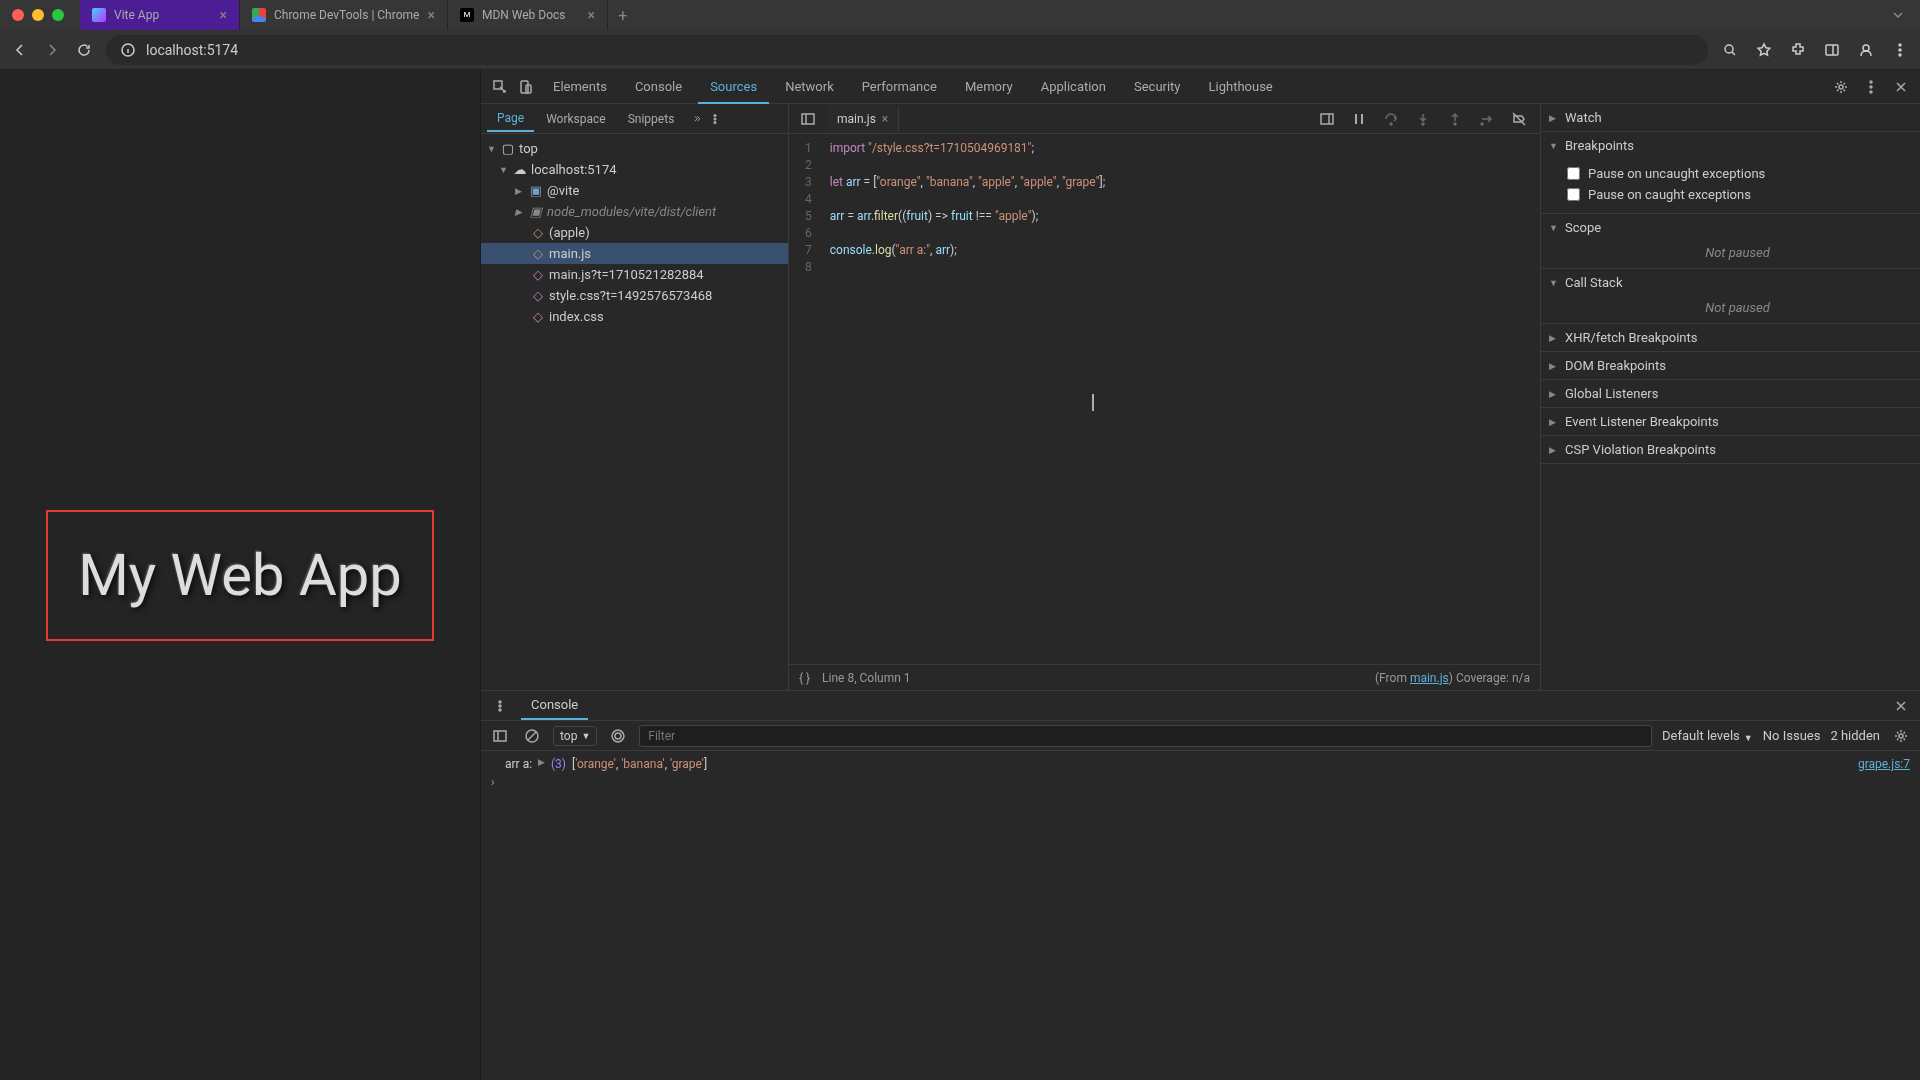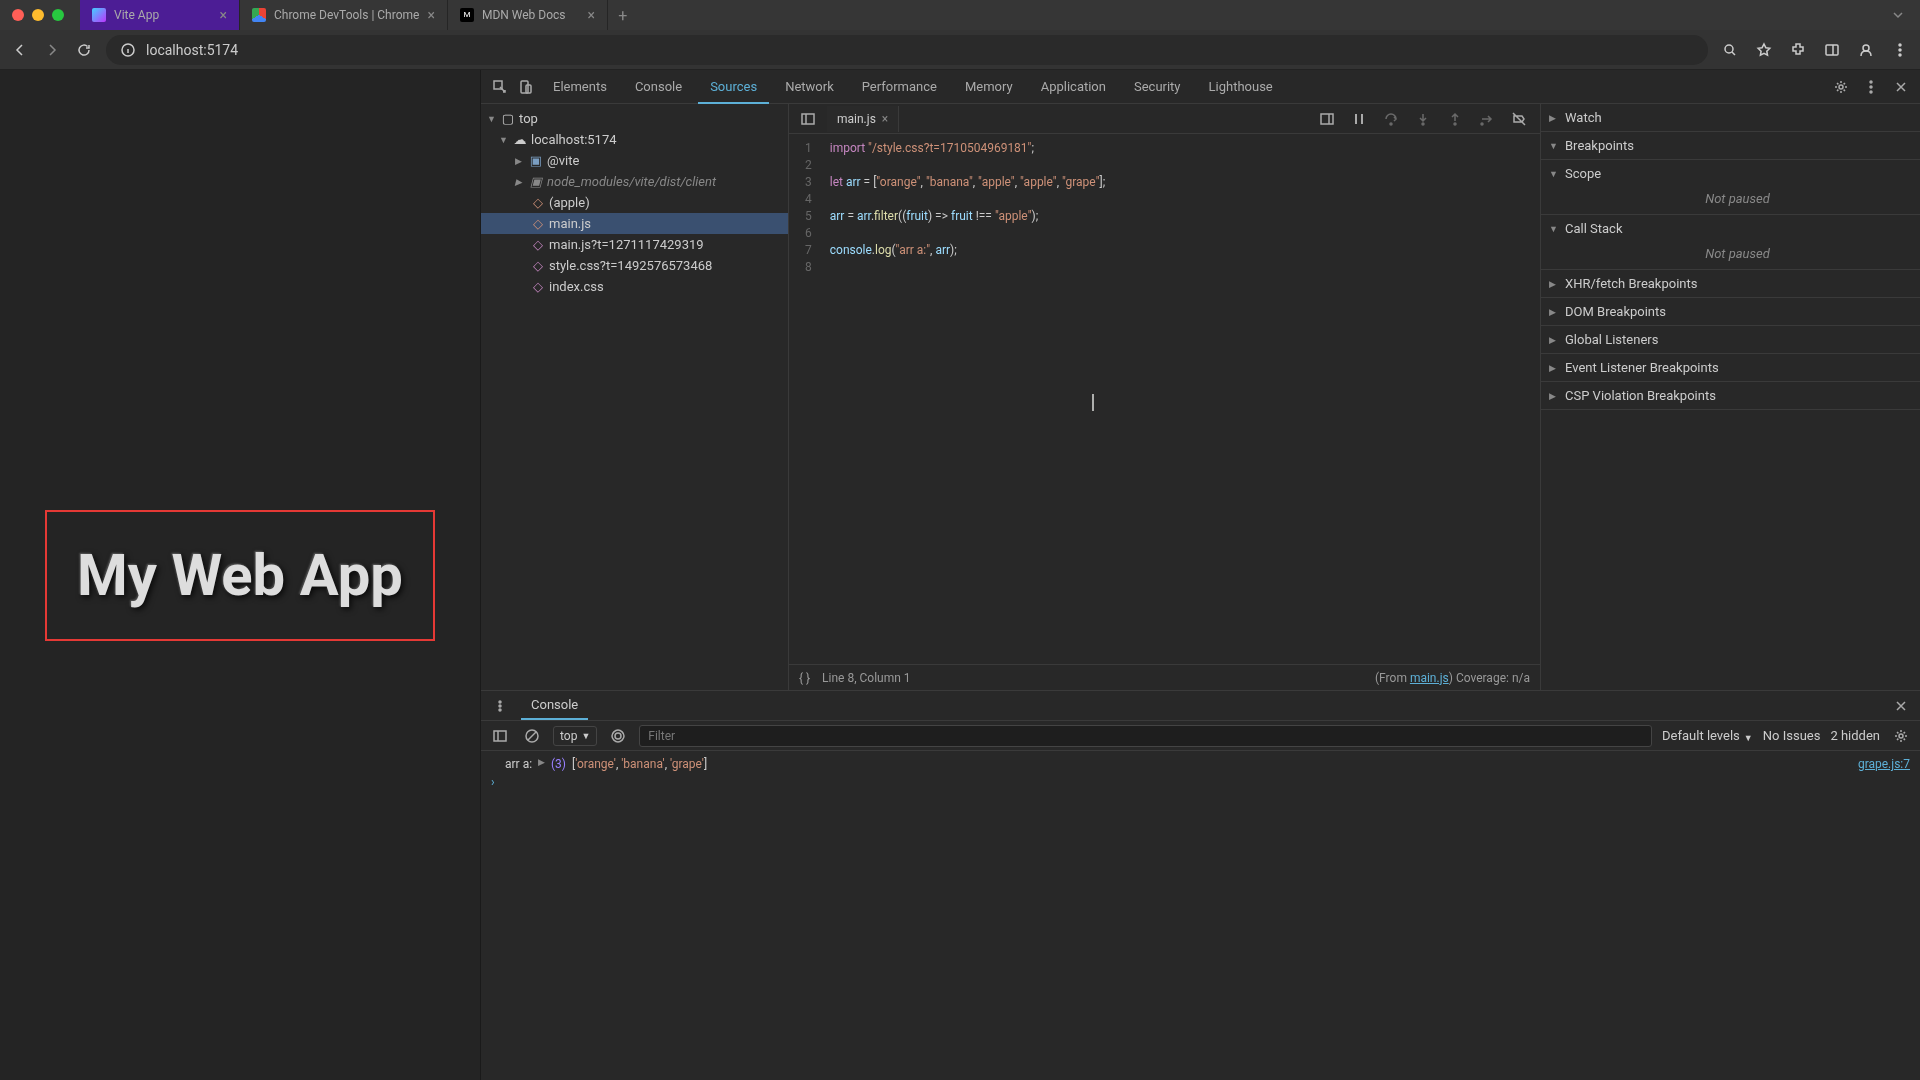--- a/index.html
+++ b/index.html
@@ -15,21 +15,21 @@
 .favicon{width:14px;height:14px;border-radius:2px;background:#555}
 .newtab{width:30px;display:flex;align-items:center;justify-content:center;color:#888;font-size:16px}
 .navbar{height:40px;background:#333;display:flex;align-items:center;padding:0 10px;gap:12px;border-bottom:1px solid #222}
 .navicon{width:20px;height:20px;display:flex;align-items:center;justify-content:center;color:#888}
 .navicon.en{color:#ccc}
 .urlbar{flex:1;background:#2a2a2a;border-radius:20px;height:30px;display:flex;align-items:center;padding:0 14px;gap:10px;color:#ccc;font-size:14px}
 .toolbar-right{display:flex;gap:14px;align-items:center}
 .content{display:flex;height:calc(100% - 70px)}
 .page{width:480px;background:#242424;display:flex;align-items:center;justify-content:center;position:relative}
 .inspected{border:2px solid #e53935;padding:20px 30px;margin:0 40px}
-.inspected h1{font-size:58px;font-weight:bold;text-align:center;color:#ddd;text-shadow:2px 2px 6px rgba(0,0,0,0.8),-1px -1px 2px rgba(255,255,255,0.3);line-height:1.5}
+.inspected h1{font-size:58px;font-weight:normal;text-align:center;color:#ddd;text-shadow:2px 2px 6px rgba(0,0,0,0.8),-1px -1px 2px rgba(255,255,255,0.3);line-height:1.5}
 .devtools{flex:1;display:flex;flex-direction:column;background:#282828;border-left:1px solid #1a1a1a}
 .dt-tabs{height:34px;display:flex;align-items:center;border-bottom:1px solid #3a3a3a;padding:0 8px;gap:4px}
 .dt-tab{padding:8px 12px;color:#aaa;font-size:13px;cursor:pointer}
 .dt-tab.active{color:#5db0d7;border-bottom:2px solid #5db0d7;margin-bottom:-1px}
 .dt-icon{width:22px;height:22px;display:flex;align-items:center;justify-content:center;color:#aaa;cursor:pointer}
 .dt-right{margin-left:auto;display:flex;gap:8px}
 .sources{flex:1;display:flex;min-height:0}
 .nav-pane{width:308px;border-right:1px solid #3a3a3a;display:flex;flex-direction:column}
 .nav-tabs{height:30px;display:flex;align-items:center;border-bottom:1px solid #3a3a3a;padding:0 6px;gap:2px}
 .nav-tab{padding:5px 10px;color:#aaa;font-size:12px}
@@ -222,20 +222,39 @@
         <div class="dt-icon">
             <svg viewBox="0 0 16 16">
               <path d="M4 4l8 8M12 4l-8 8"></path>
             </svg>
           </div>
       </div>
     </div>
 
     <div class="sources">
       <div class="nav-pane">
+        <div class="nav-tabs">
+          <div class="nav-tab active">Page</div>
+          <div class="nav-tab">Workspace</div>
+          <div class="nav-tab">Snippets</div>
+          <div class="nav-tab-icons">
+            <div class="dt-icon" style="width:14px">
+                <svg viewBox="0 0 16 16">
+                  <path d="M6 4l4 4-4 4M10 4l4 4-4 4" transform="scale(0.7) translate(2,3)"></path>
+                </svg>
+              </div>
+            <div class="dt-icon" style="width:14px">
+                <svg viewBox="0 0 16 16">
+                  <circle cx="8" cy="4" r="1" fill="currentColor"></circle>
+                  <circle cx="8" cy="8" r="1" fill="currentColor"></circle>
+                  <circle cx="8" cy="12" r="1" fill="currentColor"></circle>
+                </svg>
+              </div>
+          </div>
+        </div>
         <div class="tree">
           <div class="tree-item">
               <span class="expand">▼</span>
               <span class="ficon">▢</span>
               <span>top</span>
             </div>
           <div class="tree-item ind1">
               <span class="expand">▼</span>
               <span class="ficon">☁</span>
               <span>localhost:5174</span>
@@ -253,21 +272,21 @@
           <div class="tree-item ind3">
               <span class="ficon" style="color:#ce9178">◇</span>
               <span>(apple)</span>
             </div>
           <div class="tree-item ind3 sel">
               <span class="ficon" style="color:#ce9178">◇</span>
               <span>main.js</span>
             </div>
           <div class="tree-item ind3">
               <span class="ficon" style="color:#c586c0">◇</span>
-              <span>main.js?t=1271117429319</span>
+              <span>main.js?t=1710521282884</span>
             </div>
           <div class="tree-item ind3">
               <span class="ficon" style="color:#c586c0">◇</span>
               <span>style.css?t=1492576573468</span>
             </div>
           <div class="tree-item ind3">
               <span class="ficon" style="color:#c586c0">◇</span>
               <span>index.css</span>
             </div>
         </div>
@@ -353,20 +372,30 @@
             <div class="sect-head">
               <span class="expand">▶</span>
               <span>Watch</span>
             </div>
           </div>
         <div class="sect">
           <div class="sect-head">
               <span class="expand">▼</span>
               <span>Breakpoints</span>
             </div>
+          <div class="sect-body">
+            <label class="chk">
+                <input type="checkbox" style="">
+                <span>Pause on uncaught exceptions</span>
+              </label>
+            <label class="chk">
+                <input type="checkbox" style="">
+                <span>Pause on caught exceptions</span>
+              </label>
+          </div>
         </div>
         <div class="sect">
           <div class="sect-head">
               <span class="expand">▼</span>
               <span>Scope</span>
             </div>
           <div class="sect-body" style="text-align:center">Not paused</div>
         </div>
         <div class="sect">
           <div class="sect-head">

